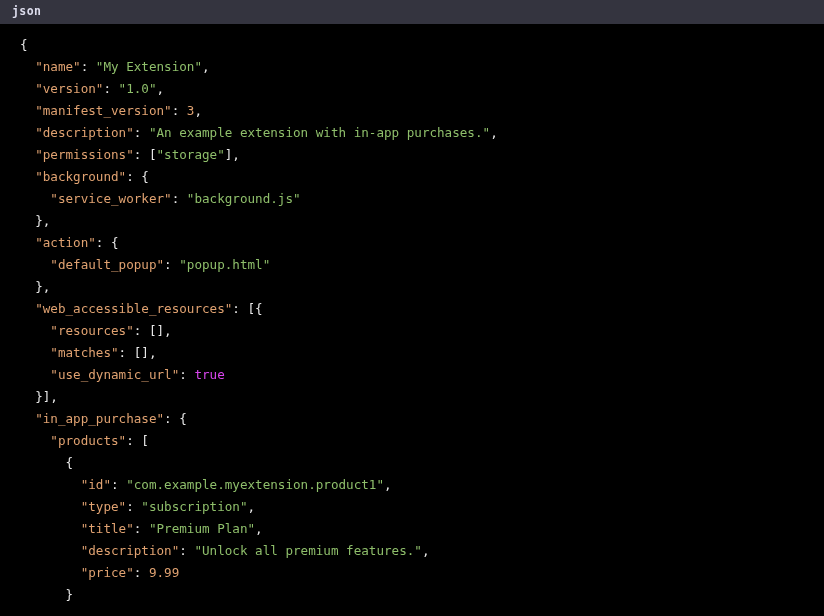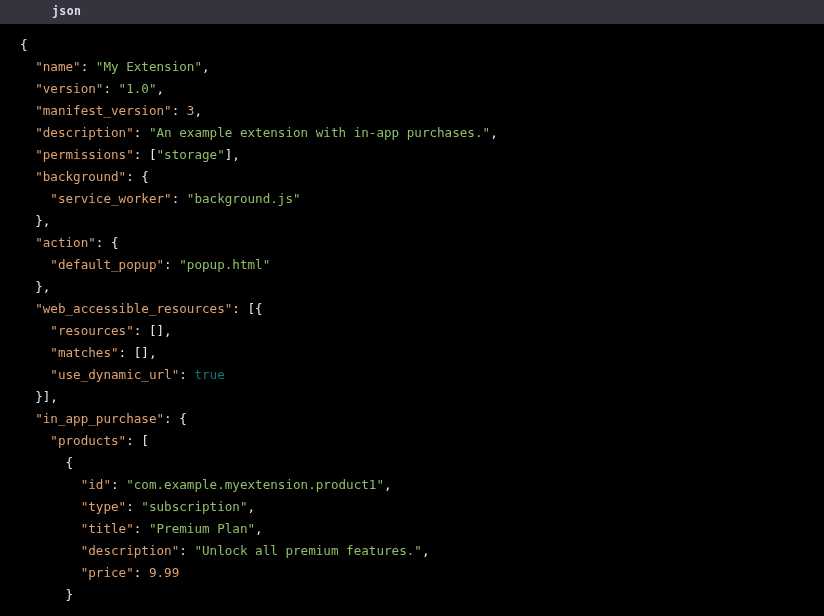--- a/index.html
+++ b/index.html
@@ -24,21 +24,20 @@
     padding: 0 12px;
     box-sizing: border-box;
   }
   #code-header .lang-label {
     color: #dcdcec;
     font-family: "DejaVu Sans Mono", monospace;
     font-size: 11.5px;
     font-weight: bold;
     letter-spacing: 0.4px;
     line-height: 1;
-    margin-left: 40px;
   }
 
   
   #code-body {
     background: #000000;
     height: 592px;
     box-sizing: border-box;
     padding: 10px 0 0 0;
     overflow: hidden;
   }
@@ -52,21 +51,21 @@
   .ln {
     white-space: pre;
     height: 22px;
   }
 
   
   .t-punc  { color: #e9e9e9; }
   .t-key   { color: #e0a271; }
   .t-str   { color: #8fbf6b; }
   .t-num   { color: #e0a271; }
-  .t-bool  { color: #0f766e; }
+  .t-bool  { color: #d946ef; }
   .t-plain { color: #e9e9e9; }
 </style>
 </head>
 <body>
 
 <div id="code-header">
   <span class="lang-label">json</span>
 </div>
 
 <div id="code-body">

